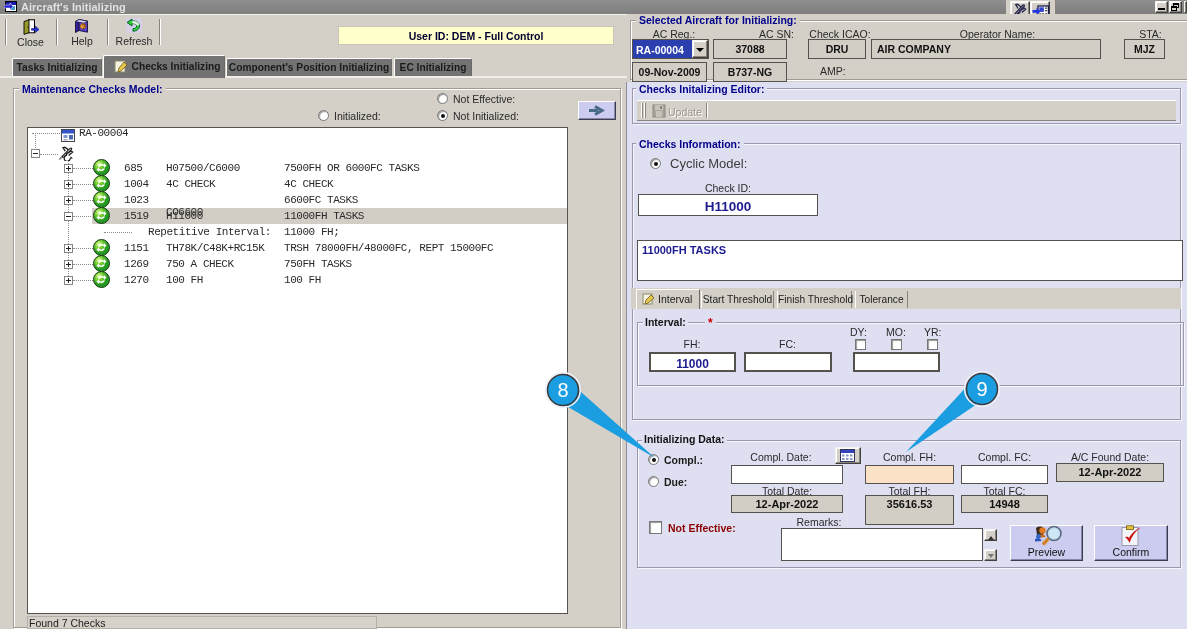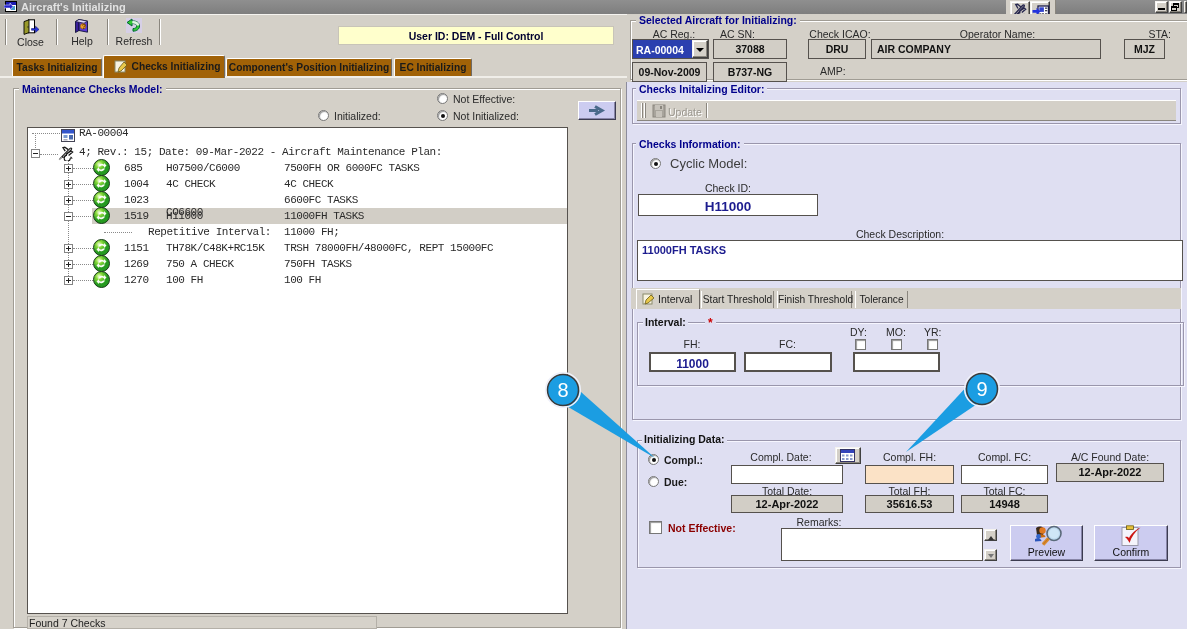--- a/index.html
+++ b/index.html
@@ -5,21 +5,21 @@
 #win{position:relative;width:1187px;height:633px;background:#d4d0c8;}
 .abs{position:absolute;}
 .b{font-weight:bold;}
 .navy{color:#00008B;font-weight:bold;z-index:2;font-size:10.5px !important;}
 .grp{border:1px solid #a09c94;box-shadow:inset 1px 1px 0 #ffffff,1px 1px 0 #ffffff;}
 .grpL{border:1px solid #9a96ac;box-shadow:inset 1px 1px 0 #f6f6ff,1px 1px 0 #f6f6ff;}
 .fieldg{background:#d2cec6;border:1px solid #55514d;text-align:center;font-weight:bold;font-size:10.5px;color:#111;}
 .fieldw{background:#fff;border:1px solid #55514d;}
 .raised{background:#d4d0c8;border:1px solid #404040;border-top-color:#f5f3ef;border-left-color:#f5f3ef;box-shadow:inset -1px -1px 0 #8a867e,inset 1px 1px 0 #fff;}
 .raisedL{background:#ccccf0;border:1px solid #3c3c50;border-top-color:#ffffff;border-left-color:#ffffff;box-shadow:inset -1px -1px 0 #8886a8;}
-.tab{position:absolute;background:#a16207;border:1px solid #6e6a66;border-bottom:none;border-top-color:#fff;border-left-color:#fff;border-radius:2px 2px 0 0;font-weight:bold;font-size:10.2px;text-align:center;white-space:nowrap;overflow:hidden;}
+.tab{position:absolute;background:#737373;border:1px solid #6e6a66;border-bottom:none;border-top-color:#fff;border-left-color:#fff;border-radius:2px 2px 0 0;font-weight:bold;font-size:10.2px;text-align:center;white-space:nowrap;overflow:hidden;}
 .radio{position:absolute;width:11px;height:11px;border-radius:50%;background:#fff;border:1px solid #777;box-shadow:inset 1px 1px 1px #999;}
 .radio.on::after{content:"";position:absolute;left:2.5px;top:2.5px;width:4px;height:4px;border-radius:50%;background:#111;}
 .check{position:absolute;width:11px;height:11px;background:#fff;border:1px solid #777;box-shadow:inset 1px 1px 1px #999;}
 .lbl{position:absolute;font-size:10.5px;color:#2a2a2a;white-space:nowrap;}
 .mono{font-family:"Liberation Mono",monospace;font-size:11px;letter-spacing:-0.45px;color:#2a2a2a;white-space:pre;}
 .ebox{width:9px;height:9px;background:#fff;border:1px solid #848484;}
 .ebox::before{content:"";position:absolute;left:1px;top:3px;width:5px;height:1px;background:#222;}
 .ebox.pl::after{content:"";position:absolute;left:3px;top:1px;width:1px;height:5px;background:#222;}
 </style></head>
 <body>
@@ -212,21 +212,20 @@
       <path d="M5 7.5 A4 4 0 0 1 11 5.5 L11 4 L13.5 6.5 L11 9 L11 7.5 A3 3 0 0 0 7 7.5 Z" fill="#fff" opacity="0.95"></path>
       <path d="M12 9.5 A4 4 0 0 1 6 11.5 L6 13 L3.5 10.5 L6 8 L6 9.5 A3 3 0 0 0 10 9.5 Z" fill="#fff" opacity="0.95"></path>
     </svg>
 <svg class="abs gs" style="left:93px;top:271px;" width="18" height="18">
       <circle cx="8.5" cy="8.5" r="8" fill="url(#g1)" stroke="#1a3a1a" stroke-width="1"></circle>
       <path d="M5 7.5 A4 4 0 0 1 11 5.5 L11 4 L13.5 6.5 L11 9 L11 7.5 A3 3 0 0 0 7 7.5 Z" fill="#fff" opacity="0.95"></path>
       <path d="M12 9.5 A4 4 0 0 1 6 11.5 L6 13 L3.5 10.5 L6 8 L6 9.5 A3 3 0 0 0 10 9.5 Z" fill="#fff" opacity="0.95"></path>
     </svg>
 
 <div class="abs mono" style="left:79px;top:127px;">RA-00004</div>
-<div class="abs mono" style="left:79px;top:146px;">4; Rev.: 15; Date: 09-Mar-2022 - Aircraft Maintenance Plan:</div>
 <div class="abs mono" style="left:124px;top:162px;">685</div>
     <div class="abs mono" style="left:166px;top:162px;">H07500/C6000</div>
     <div class="abs mono" style="left:284px;top:162px;">7500FH OR 6000FC TASKS</div>
 <div class="abs mono" style="left:124px;top:178px;">1004</div>
     <div class="abs mono" style="left:166px;top:178px;">4C CHECK</div>
     <div class="abs mono" style="left:284px;top:178px;">4C CHECK</div>
 <div class="abs mono" style="left:124px;top:194px;">1023</div>
     <div class="abs mono" style="left:166px;top:206px;">CO6600</div>
     <div class="abs mono" style="left:284px;top:194px;">6600FC TASKS</div>
 <div class="abs mono" style="left:124px;top:210px;">1519</div>
@@ -245,24 +244,24 @@
     <div class="abs mono" style="left:284px;top:274px;">100 FH</div>
 
 <div class="abs" style="left:27px;top:616px;width:350px;height:13px;background:#d6d2ca;border:1px solid #b4b0a8;"></div>
 <div class="abs" style="left:29px;top:617px;font-size:10.5px;color:#222;">Found 7 Checks</div>
 <div class="abs" style="left:0px;top:629px;width:1187px;height:4px;background:#fff;"></div>
 
 <div class="abs" style="left:627px;top:14px;width:560px;height:68px;background:#d4d0c8;"></div>
 <div class="abs grp" style="left:630px;top:20px;width:557px;height:60px;border-right:none;"></div>
 <div class="abs navy" style="left:636px;top:14px;background:#d4d0c8;padding:0 3px;font-size:11px;">Selected Aircraft for Initializing:</div>
 <div class="abs lbl" style="left:641px;top:28px;width:66px;text-align:center;">AC Reg.:</div>
-<div class="abs lbl" style="left:720px;top:28px;width:74px;text-align:left;">AC SN:</div>
+<div class="abs lbl" style="left:720px;top:28px;width:74px;text-align:right;">AC SN:</div>
 <div class="abs lbl" style="left:808px;top:28px;width:64px;text-align:center;">Check ICAO:</div>
 <div class="abs lbl" style="left:890px;top:28px;width:215px;text-align:center;">Operator Name:</div>
-<div class="abs lbl" style="left:1130px;top:28px;width:41px;text-align:right;">STA:</div>
+<div class="abs lbl" style="left:1130px;top:28px;width:41px;text-align:center;">STA:</div>
 
 <div class="abs" style="left:632px;top:39px;width:77px;height:20px;background:#fff;border:1px solid #55514d;"></div>
 <div class="abs" style="left:633px;top:40px;width:59px;height:18px;background:#2b3faf;"></div>
 <div class="abs b" style="left:636px;top:44px;font-size:10.5px;color:#fff;">RA-00004</div>
 <div class="abs raised" style="left:692px;top:40px;width:16px;height:18px;">
       <div style="position:absolute;left:3px;top:7px;width:0;height:0;border:4px solid transparent;border-top:4px solid #000;"></div>
     </div>
 <div class="abs fieldg" style="left:713px;top:39px;width:74px;height:20px;line-height:18px;">37088</div>
 <div class="abs fieldg" style="left:808px;top:39px;width:58px;height:20px;line-height:18px;">DRU</div>
 <div class="abs fieldg" style="left:871px;top:39px;width:230px;height:20px;line-height:18px;text-align:left;padding-left:5px;">AIR COMPANY</div>
@@ -288,21 +287,20 @@
 <div class="abs" style="left:668px;top:106px;font-size:10.5px;color:#9a968e;text-shadow:1px 1px 0 #fff;">Update</div>
 <div class="abs" style="left:706px;top:103px;width:2px;height:15px;border-left:1px solid #8a867e;border-right:1px solid #fff;"></div>
 
 <div class="abs navy" style="left:636px;top:138px;background:#dfdff2;padding:0 3px;font-size:11px;">Checks Information:</div>
 <div class="abs grpL" style="left:632px;top:143px;width:549px;height:277px;border-bottom:1px solid #9a96ac;"></div>
 <div class="radio on" style="left:650px;top:158px;"></div>
 <div class="abs" style="left:670px;top:156px;font-size:13px;color:#3c3c3c;">Cyclic Model:</div>
 <div class="abs lbl" style="left:638px;top:182px;width:180px;text-align:center;">Check ID:</div>
 <div class="abs fieldw" style="left:638px;top:194px;width:180px;height:22px;"></div>
 <div class="abs b" style="left:638px;top:199px;width:180px;text-align:center;font-size:13.5px;color:#1c1c8f;">H11000</div>
-<div class="abs lbl" style="left:637px;top:228px;width:526px;text-align:center;">Check Description:</div>
 <div class="abs fieldw" style="left:637px;top:240px;width:546px;height:41px;"></div>
 <div class="abs b" style="left:642px;top:244px;font-size:11px;color:#1c1c8f;">11000FH TASKS</div>
 
 <div class="abs" style="left:631px;top:288px;width:550px;height:21px;background:#d4d0c8;"></div>
 <div class="abs" style="left:701px;top:291px;width:73px;height:17px;border-left:1px solid #fff;border-right:1px solid #8a867e;font-size:10.2px;text-align:center;line-height:17px;color:#222;white-space:nowrap;">Start Threshold</div>
 <div class="abs" style="left:777px;top:291px;width:75px;height:17px;border-left:1px solid #fff;border-right:1px solid #8a867e;font-size:10.2px;text-align:center;line-height:17px;color:#222;white-space:nowrap;">Finish Threshold</div>
 <div class="abs" style="left:855px;top:291px;width:53px;height:17px;border-left:1px solid #fff;border-right:1px solid #8a867e;font-size:10.2px;text-align:center;line-height:17px;color:#222;white-space:nowrap;">Tolerance</div>
 <div class="abs" style="left:636px;top:289px;width:64px;height:20px;background:#d4d0c8;border:1px solid #6e6a66;border-bottom:none;border-top-color:#fff;border-left-color:#fff;z-index:2;"></div>
 <svg class="abs" style="left:642px;top:292px;z-index:3;" width="13" height="13">
       <rect x="1" y="2" width="9" height="10" fill="#f7f3e1" stroke="#8a8a6a" stroke-width="1"></rect>
@@ -349,21 +347,21 @@
 <div class="abs fieldw" style="left:731px;top:465px;width:112px;height:19px;"></div>
 <div class="abs lbl" style="left:865px;top:451px;width:89px;text-align:center;">Compl. FH:</div>
 <div class="abs" style="left:865px;top:465px;width:89px;height:19px;background:#fbe2c6;border:1px solid #55514d;"></div>
 <div class="abs lbl" style="left:961px;top:451px;width:87px;text-align:center;">Compl. FC:</div>
 <div class="abs fieldw" style="left:961px;top:465px;width:87px;height:19px;"></div>
 <div class="abs lbl" style="left:1056px;top:451px;width:108px;text-align:center;">A/C Found Date:</div>
 <div class="abs fieldg" style="left:1056px;top:463px;width:108px;height:19px;line-height:17px;font-size:11px;">12-Apr-2022</div>
 <div class="abs lbl" style="left:731px;top:485px;width:112px;text-align:center;">Total Date:</div>
 <div class="abs fieldg" style="left:731px;top:495px;width:112px;height:18px;line-height:16px;font-size:11px;">12-Apr-2022</div>
 <div class="abs lbl" style="left:865px;top:485px;width:89px;text-align:center;">Total FH:</div>
-<div class="abs fieldg" style="left:865px;top:495px;width:89px;height:18px;line-height:16px;font-size:11px;">35616.53</div>
+<div class="abs fieldg" style="left:865px;top:495px;width:89px;height:30px;line-height:16px;font-size:11px;">35616.53</div>
 <div class="abs lbl" style="left:961px;top:485px;width:87px;text-align:center;">Total FC:</div>
 <div class="abs fieldg" style="left:961px;top:495px;width:87px;height:18px;line-height:16px;font-size:11px;">14948</div>
 <div class="check" style="left:649px;top:521px;width:13px;height:13px;"></div>
 <div class="abs b" style="left:668px;top:522px;font-size:10.5px;color:#8b0000;">Not Effective:</div>
 <div class="abs lbl" style="left:781px;top:516px;width:76px;text-align:center;">Remarks:</div>
 <div class="abs fieldw" style="left:781px;top:528px;width:202px;height:33px;"></div>
 <div class="abs raised" style="left:984px;top:529px;width:13px;height:12px;">
       <div style="position:absolute;left:2.5px;top:3px;width:0;height:0;border:3px solid transparent;border-bottom:4.5px solid #333;"></div>
     </div>
 <div class="abs raised" style="left:984px;top:549px;width:13px;height:12px;">

